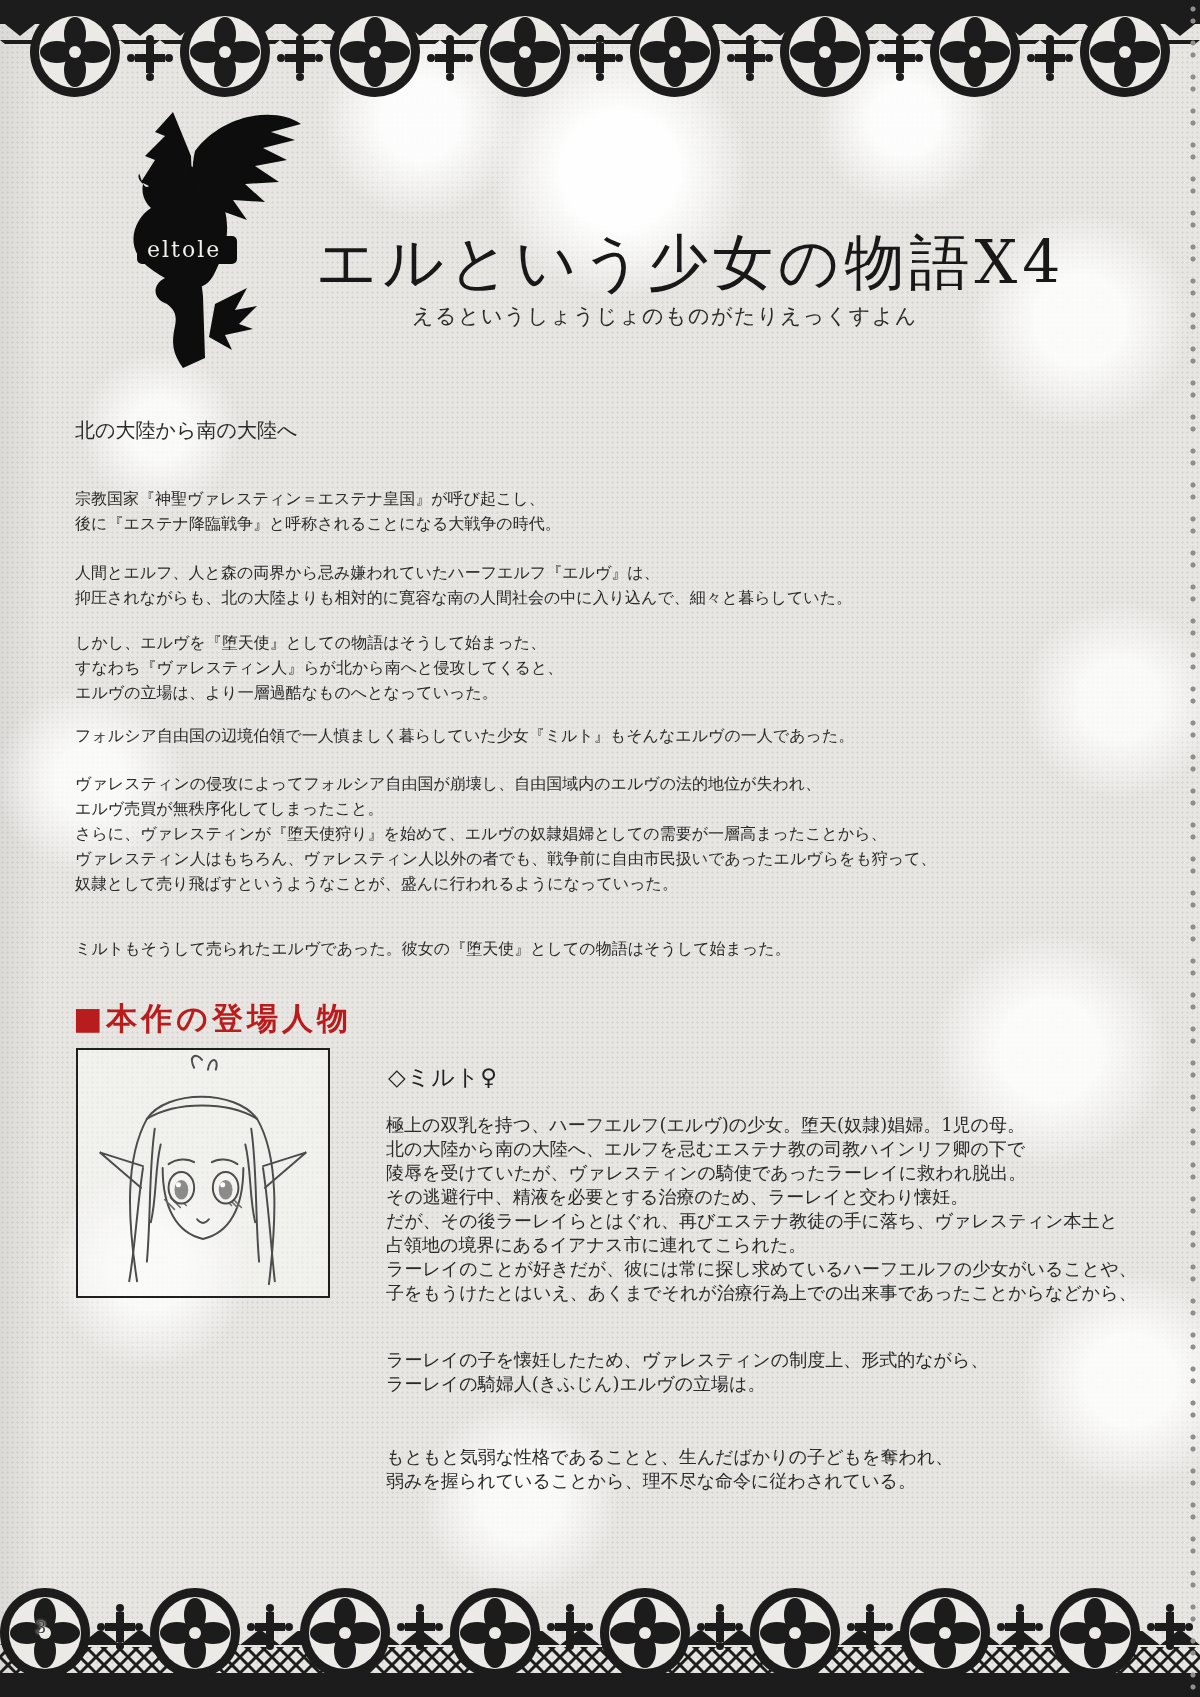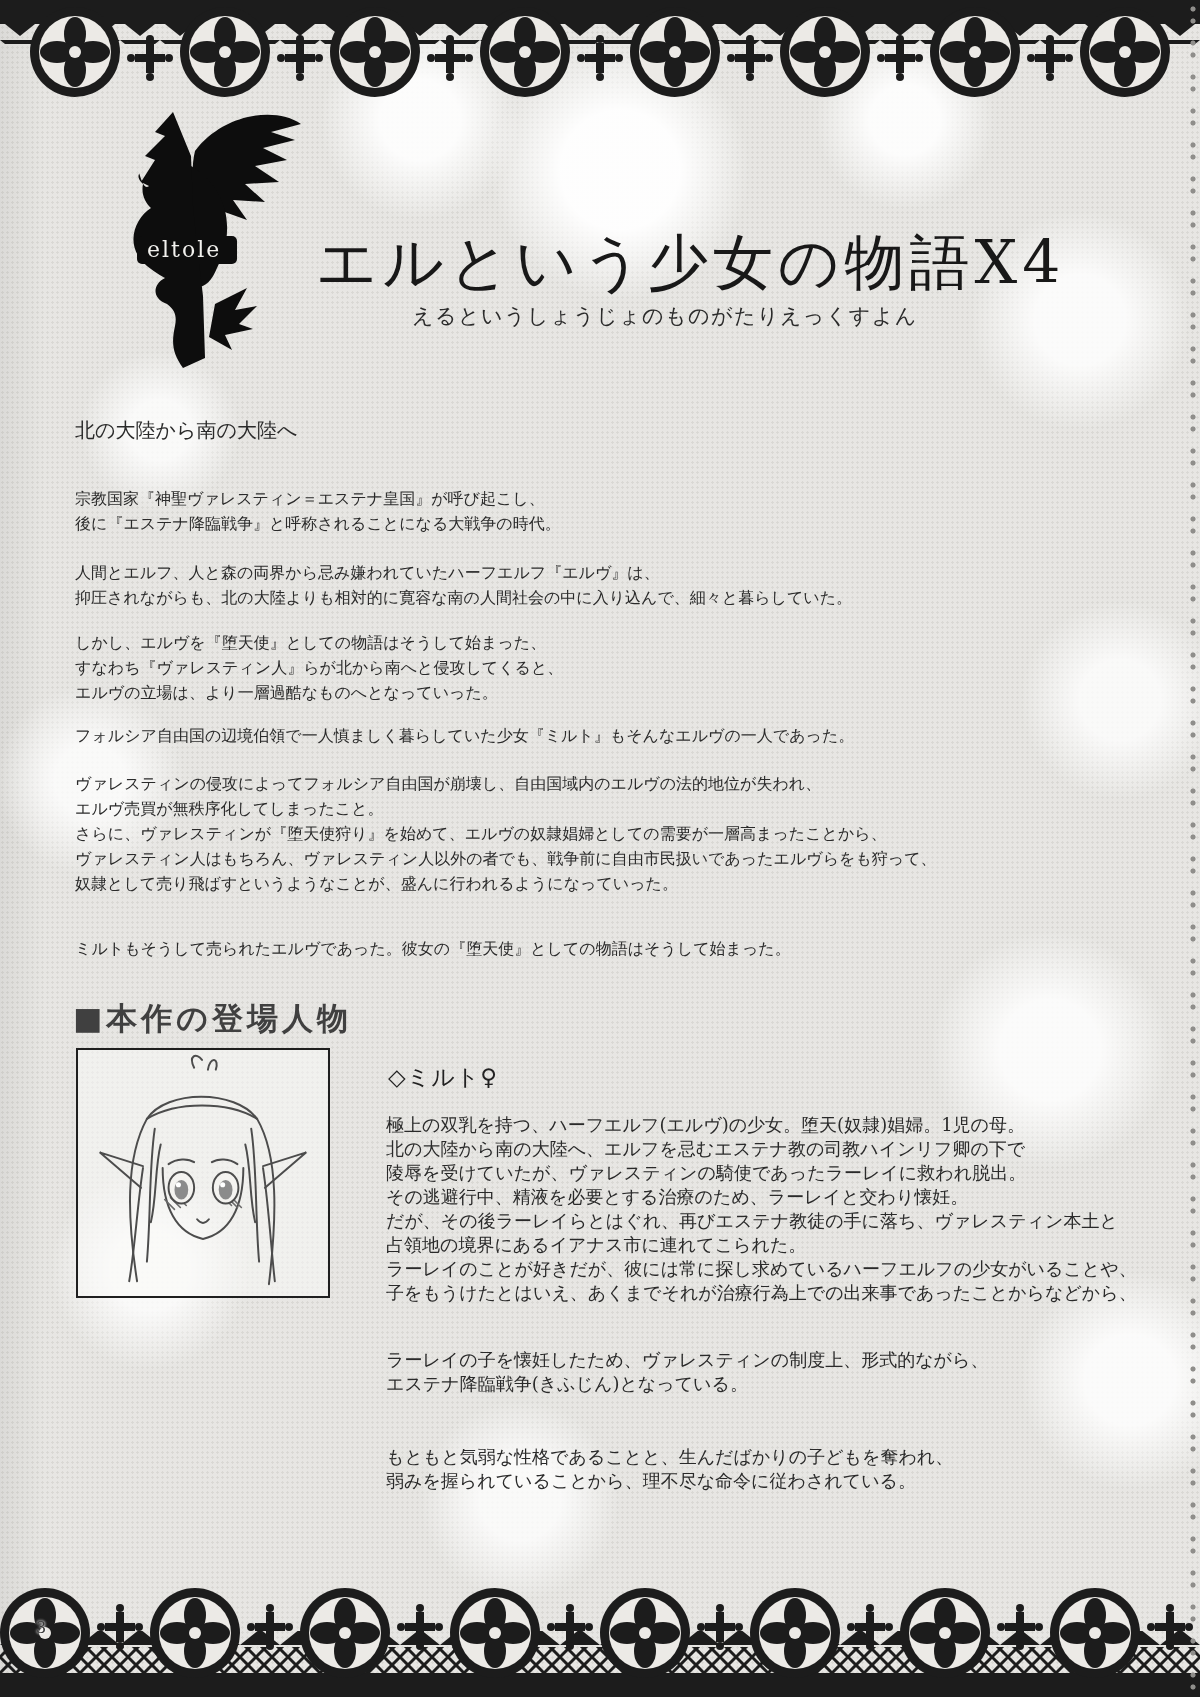--- a/index.html
+++ b/index.html
@@ -35,21 +35,21 @@
   .lace.bottom{bottom:0;height:112px;}
   .silhouette{position:absolute;left:95px;top:96px;width:245px;height:280px;}
   .title{position:absolute;left:316px;top:212px;font-size:60px;color:#181818;
          letter-spacing:5px;white-space:nowrap;margin-top:11px;}
   .subtitle{position:absolute;left:412px;top:302px;font-size:21px;color:#2b2b2b;
          letter-spacing:1.5px;white-space:nowrap;}
   .tagline{position:absolute;left:75px;top:417px;font-size:20px;color:#2a2a2a;}
   .story-block{position:absolute;left:75px;color:#2a2a2a;font-size:16px;line-height:25px;white-space:nowrap;}
   .char-block{position:absolute;left:386px;color:#2a2a2a;font-size:18px;line-height:24px;white-space:nowrap;}
   .section-header{position:absolute;left:73px;top:998px;font-size:31px;font-weight:bold;
-         color:#404040;letter-spacing:4px;white-space:nowrap;}
+         color:#b91c1c;letter-spacing:4px;white-space:nowrap;}
   .char-name{position:absolute;left:388px;top:1062px;font-size:23px;color:#222;letter-spacing:1px;}
   .portrait{position:absolute;left:76px;top:1048px;width:254px;height:250px;
          border:2px solid #1f1f1f;background:rgba(250,250,248,.55);box-sizing:border-box;}
   .pagenum{position:absolute;left:36px;top:1618px;font-size:16px;color:#3a3a3a;
          text-shadow:0 0 3px #fff,0 0 3px #fff;}
   .b0{top:486px}.b1{top:560px}.b2{top:630px}.b3{top:723px}.b4{top:771px}.b5{top:936px}
   .cb0{top:1113px}.cb1{top:1348px}.cb2{top:1445px}
 </style>
 </head>
 <body>
@@ -197,21 +197,21 @@
     <div>北の大陸から南の大陸へ、エルフを忌むエステナ教の司教ハインリフ卿の下で</div>
     <div>陵辱を受けていたが、ヴァレスティンの騎使であったラーレイに救われ脱出。</div>
     <div>その逃避行中、精液を必要とする治療のため、ラーレイと交わり懐妊。</div>
     <div>だが、その後ラーレイらとはぐれ、再びエステナ教徒の手に落ち、ヴァレスティン本土と</div>
     <div>占領地の境界にあるイアナス市に連れてこられた。</div>
     <div>ラーレイのことが好きだが、彼には常に探し求めているハーフエルフの少女がいることや、</div>
     <div>子をもうけたとはいえ、あくまでそれが治療行為上での出来事であったことからなどから、</div>
   </div>
   <div class="char-block cb1">
     <div>ラーレイの子を懐妊したため、ヴァレスティンの制度上、形式的ながら、</div>
-    <div>エステナ降臨戦争(きふじん)となっている。</div>
+    <div>ラーレイの騎婦人(きふじん)エルヴの立場は。</div>
   </div>
   <div class="char-block cb2">
     <div>もともと気弱な性格であることと、生んだばかりの子どもを奪われ、</div>
     <div>弱みを握られていることから、理不尽な命令に従わされている。</div>
   </div>
 
   <svg class="lace bottom" viewBox="0 0 1200 112">
     <rect y="88" width="1200" height="24" fill="#1c1c1c"></rect>
     <rect y="62" width="1200" height="26" fill="url(#diam)"></rect>
     <rect y="46" width="1200" height="18" fill="url(#zigzagup)"></rect>

